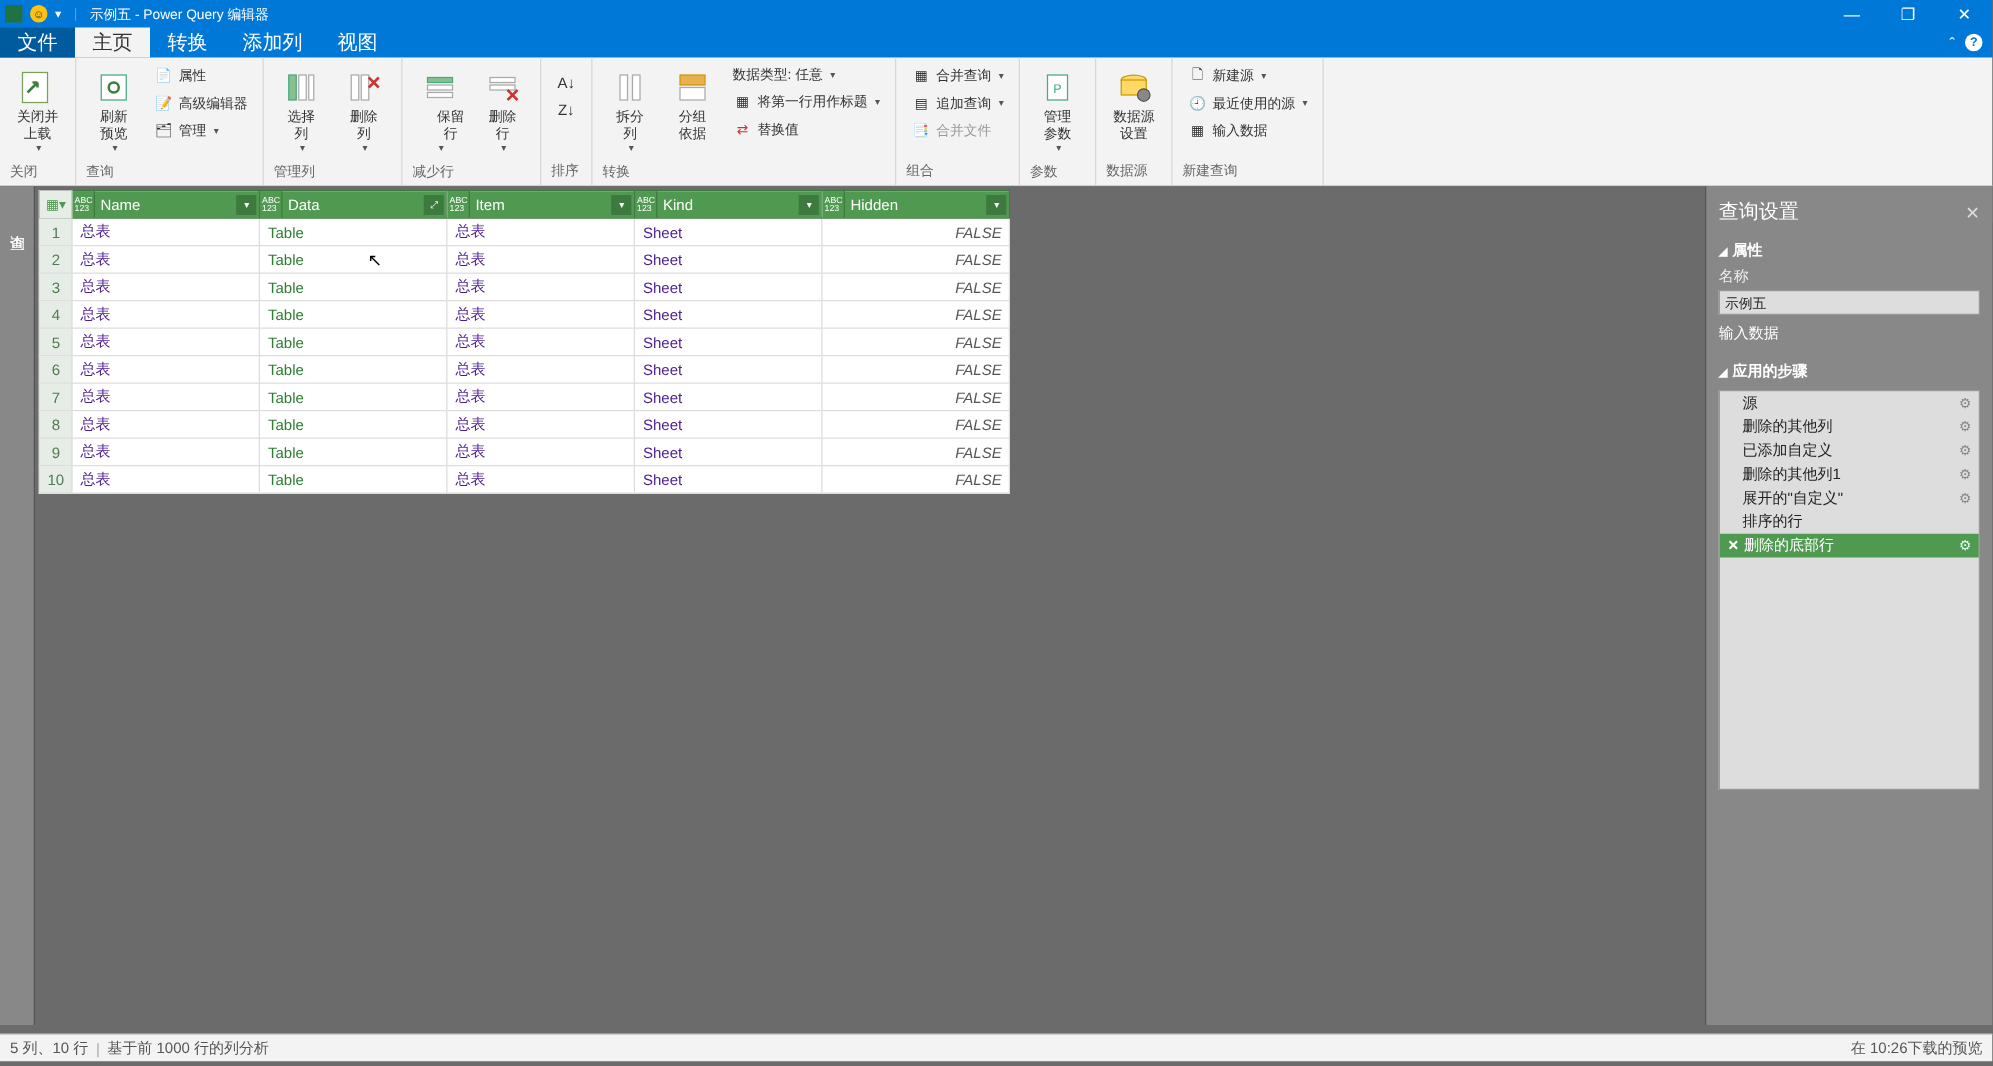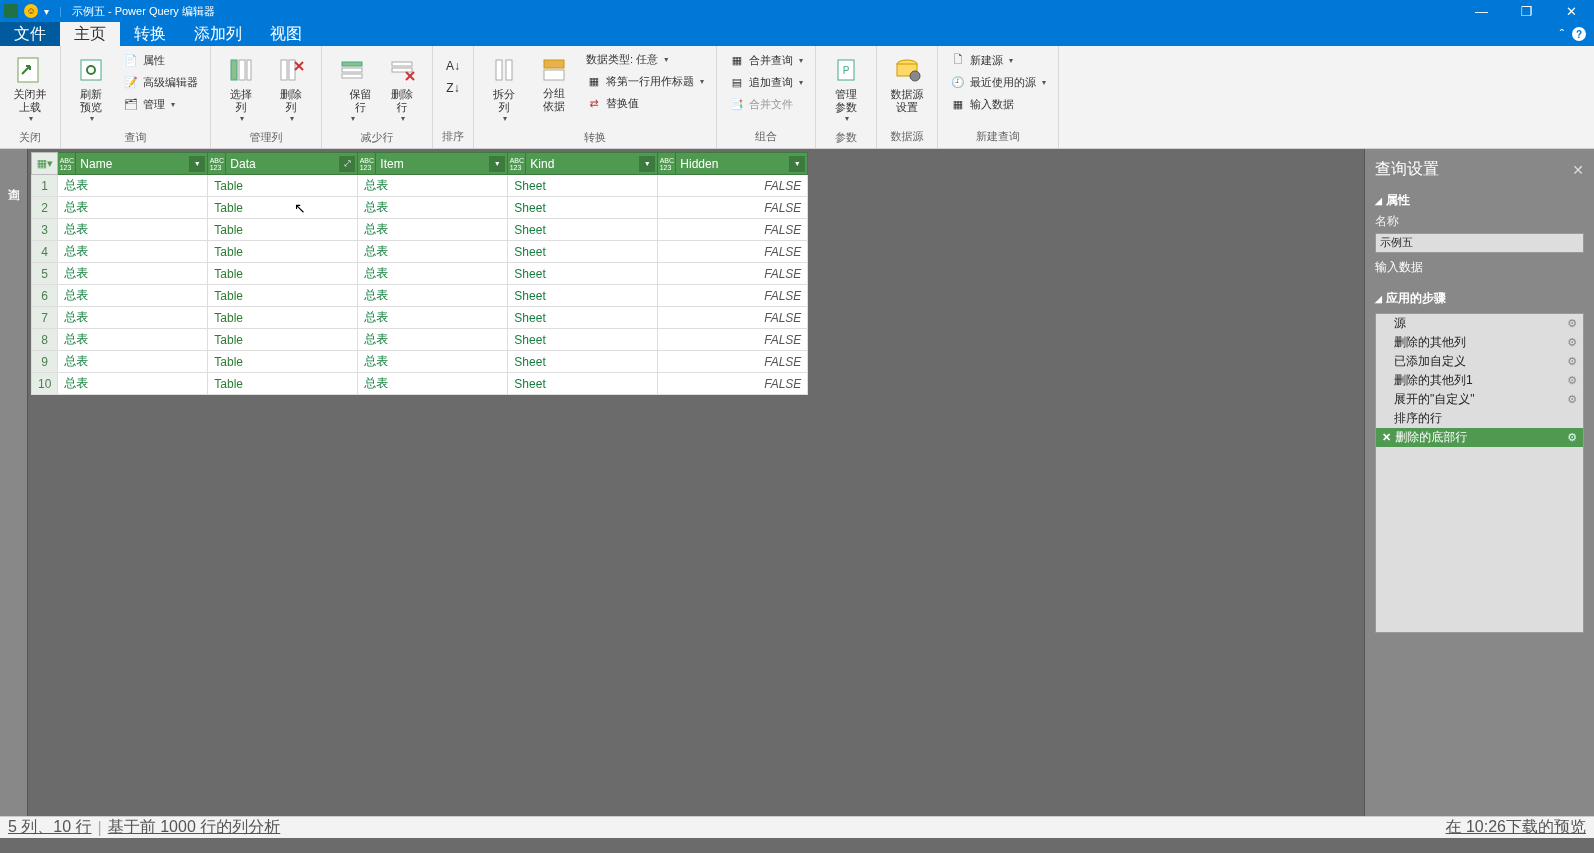--- a/index.html
+++ b/index.html
@@ -19,21 +19,21 @@
 .tabs { background: #0078d7; height: 24px; display: flex; align-items: stretch; }
 .tab { padding: 0 14px; font-size: 16px; color: #fff; display: flex; align-items: center; cursor: pointer; }
 .tab.file { background: #005a9e; }
 .tab.active { background: #f3f3f3; color: #333; }
 .tabs .right-ctrls { margin-left:auto; display:flex; align-items:center; gap:8px; padding-right:8px; color:#fff; font-size:13px;}
 
 
 .ribbon { background: #f3f3f3; border-bottom: 1px solid #d0d0d0; height: 103px; display: flex; }
 .ribbon-group { border-right: 1px solid #d8d8d8; padding: 4px 8px 2px 8px; display: flex; flex-direction: column; }
 .ribbon-group .controls { display: flex; flex: 1; align-items: flex-start; gap: 6px; }
-.ribbon-group .group-label { text-align: center; font-size: 11px; color: #666; padding: 2px 0; }
+.ribbon-group .group-label { font-size: 11px; color: #666; padding: 2px 0; }
 .rb-btn-big { display: flex; flex-direction: column; align-items: center; justify-content: center; width: 44px; padding: 4px 2px; cursor: pointer; font-size: 11px; color: #333; text-align:center; line-height:1.2;}
 .rb-btn-big .icon-box { width: 32px; height: 32px; display: flex; align-items: center; justify-content: center; margin-bottom: 2px; }
 .rb-vert { display: flex; flex-direction: column; gap: 2px; justify-content: center; }
 .rb-btn-small { display: flex; align-items: center; gap: 4px; font-size: 11px; color: #333; padding: 2px 4px; cursor: pointer; white-space: nowrap;}
 .rb-btn-small .icon-sm { width: 16px; height: 16px; display: inline-flex; align-items:center; justify-content:center; }
 .caret { font-size: 8px; color: #555; margin-left: 2px; }
 
 
 .formula-row { display: flex; height: 29px; background: #7a7a7a; align-items: stretch; }
 .nav-toggle { width: 28px; background: #888; border-right:1px solid #555; display:flex; align-items:center; justify-content:center; color:#fff; font-size:12px; cursor:pointer;}
@@ -67,28 +67,28 @@
 .left-rail .rail-text { writing-mode: vertical-rl; font-size: 12px; }
 .table-wrap { padding: 3px 3px; }
 .dtable { border-collapse: collapse; background: #fff; font-size: 12px; }
 .dtable th { background: #4f9950; color: #fff; font-weight: normal; text-align: left; padding: 0; height: 22px; border: 1px solid #3d7a3e; position:relative;}
 .th-inner { display:flex; align-items:center; height:100%;justify-content:space-between;}
 .th-type { width: 18px; height:100%; background:#4f9950; display:flex; flex-direction:column; align-items:center; justify-content:center; font-size:7px; line-height:1; border-right:1px solid #3d7a3e;}
 .th-name { flex:1; padding: 0 4px;}
 .th-filter { width: 16px; height:16px; background:#3d7a3e; display:flex; align-items:center; justify-content:center; font-size:8px; margin-right:2px; cursor:pointer;}
 .corner { width: 22px; background: #e5ede6 !important; border:1px solid #bbb !important;}
 .corner-inner{display:flex; align-items:center; justify-content:center; height:100%; color:#4f9950; font-size:11px;}
-.dtable td { border: 1px solid #ddd; padding: 2px 6px; height: 19px; color:#15803d;}
+.dtable td { border: 1px solid #ddd; padding: 2px 6px; height: 19px; color:#4c1d95;}
 .dtable td.rownum { background: #e5ede6; text-align: center; color: #4f7c50; width: 22px;}
 .dtable td.link { color: #2e7d32; }
 .dtable td.right { text-align: right; font-style: italic; color:#555;}
 .col-name{width:150px;} .col-data{width:150px;} .col-item{width:150px;} .col-kind{width:150px;} .col-hidden{width:150px;}
 
 
-.status-bar { position: absolute; bottom: 15px; left:0; right:0; height: 22px; background: #f3f3f3; border-top:1px solid #ccc; display:flex; align-items:center; font-size:16px; color:#555; padding:0 8px;text-decoration:underline;}
+.status-bar { position: absolute; bottom: 4px; left:0; right:0; height: 22px; background: #f3f3f3; border-top:1px solid #ccc; display:flex; align-items:center; font-size:12px; color:#555; padding:0 8px;}
 .status-bar .sep2 { margin: 0 6px; color:#aaa;}
 .status-bar .right-status { margin-left:auto;}
 
 .cursor-arrow { position:absolute; left:294px; top:200px; font-size:14px; color:#000; pointer-events:none; z-index:10;}
 svg { display:block; }
 </style>
 </head>
 <body>
 
 <div class="title-bar">
@@ -255,21 +255,21 @@
 列</span>
           <span class="caret">▾</span>
       </div>
       <div class="rb-btn-big">
         <div class="icon-box">
             <svg width="28" height="28">
               <rect x="4" y="4" width="20" height="8" fill="#e8b050" stroke="#c90"></rect>
               <rect x="4" y="14" width="20" height="10" fill="#fff" stroke="#aaa"></rect>
             </svg>
           </div>
-        <span style="white-space:pre;font-family:Liberation Mono, monospace;">分组
+        <span style="white-space:pre;">分组
 依据</span>
       </div>
       <div class="rb-vert">
         <div class="rb-btn-small">
             <span>数据类型: 任意</span>
             <span class="caret">▾</span>
           </div>
         <div class="rb-btn-small">
             <span class="icon-sm">▦</span>
             <span>将第一行用作标题</span>

